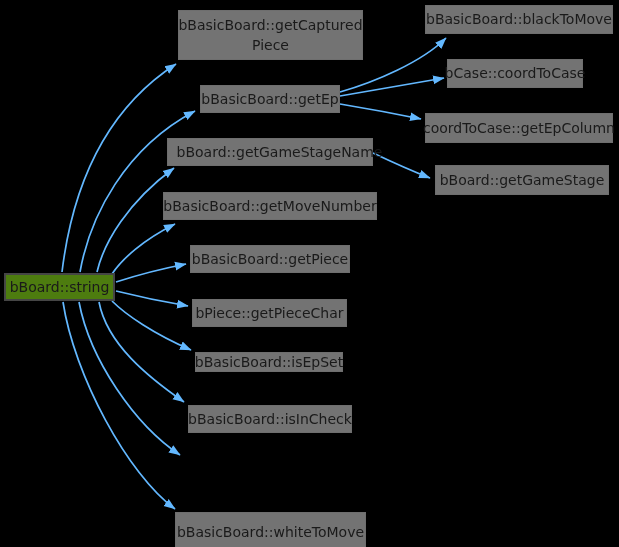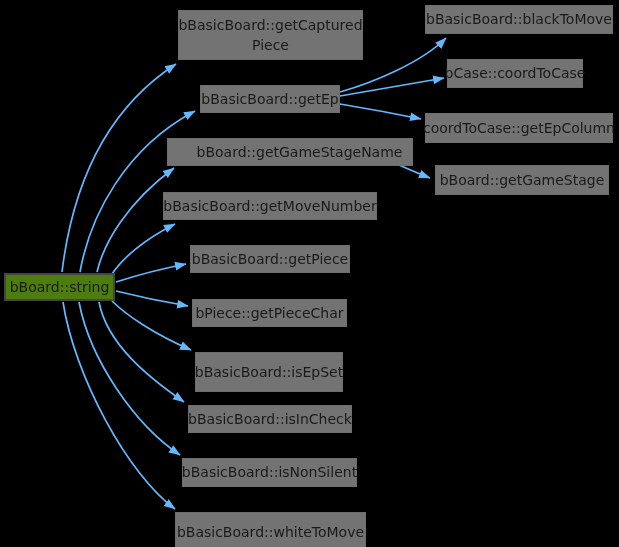--- a/index.html
+++ b/index.html
@@ -62,25 +62,24 @@
         <path d="M340,96 Q392,87 444,78" stroke="#63b8ff" stroke-width="1.7" marker-end="url(#arrow)"></path>
         <path d="M340,104 Q382,111 421,119" stroke="#63b8ff" stroke-width="1.7" marker-end="url(#arrow)"></path>
         <path d="M373,153 C392,162 412,171 430,178" stroke="#63b8ff" stroke-width="1.7" marker-end="url(#arrow)"></path>
       </g>
   </svg>
 
 <div class="node current" style="left: 4px; top: 273px; width: 111px; height: 28px;">bBoard::string</div>
     <div class="node" style="left: 178px; top: 10px; width: 185px; height: 50px;">bBasicBoard::getCaptured
 Piece</div>
     <div class="node" style="left: 200px; top: 85px; width: 140px; height: 28px;">bBasicBoard::getEp</div>
-    <div class="node" style="left: 167px; top: 138px; width: 246px; height: 28px; padding-left: 19px;">bBoard::getGameStageName</div>
+    <div class="node" style="left: 167px; top: 138px; width: 206px; height: 28px; padding-left: 19px;">bBoard::getGameStageName</div>
     <div class="node" style="left: 163px; top: 192px; width: 214px; height: 28px;">bBasicBoard::getMoveNumber</div>
     <div class="node" style="left: 190px; top: 245px; width: 160px; height: 28px;">bBasicBoard::getPiece</div>
     <div class="node" style="left: 192px; top: 299px; width: 155px; height: 28px;">bPiece::getPieceChar</div>
-    <div class="node" style="left: 195px; top: 352px; width: 148px; height: 40px;">bBasicBoard::isEpSet</div>
+    <div class="node" style="left: 195px; top: 352px; width: 148px; height: 20px;">bBasicBoard::isEpSet</div>
     <div class="node" style="left: 188px; top: 405px; width: 164px; height: 28px;">bBasicBoard::isInCheck</div>
-    <div class="node" style="left: 182px; top: 458px; width: 175px; height: 29px;">bBasicBoard::isNonSilent</div>
     <div class="node" style="left: 175px; top: 512px; width: 191px; height: 40px;">bBasicBoard::whiteToMove</div>
     <div class="node" style="left: 425px; top: 5px; width: 188px; height: 29px;">bBasicBoard::blackToMove</div>
     <div class="node" style="left: 447px; top: 59px; width: 136px; height: 29px;">bCase::coordToCase</div>
     <div class="node" style="left: 425px; top: 113px; width: 188px; height: 30px;">coordToCase::getEpColumn</div>
     <div class="node" style="left: 435px; top: 165px; width: 174px; height: 30px;">bBoard::getGameStage</div>
   </div>
 
 </body></html>

